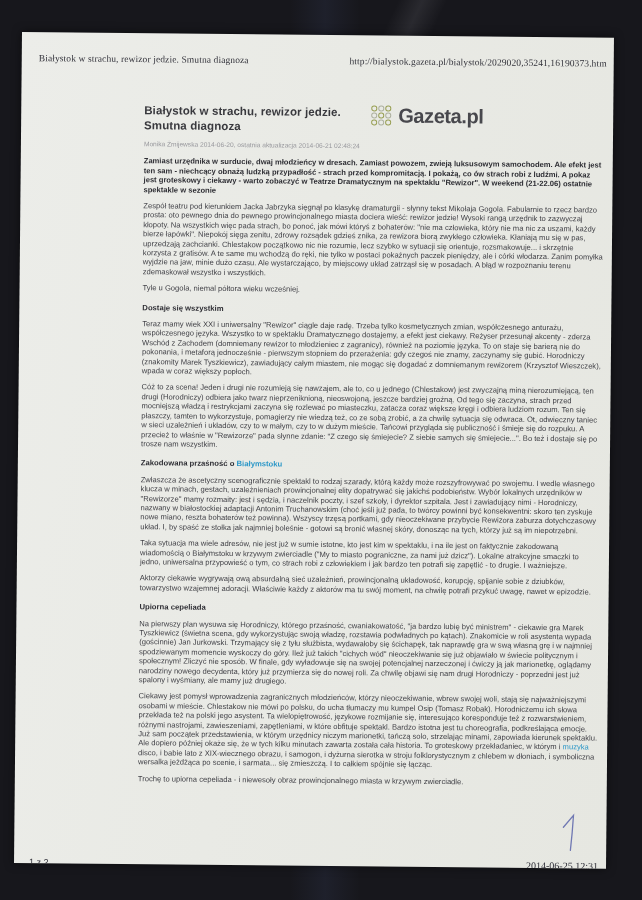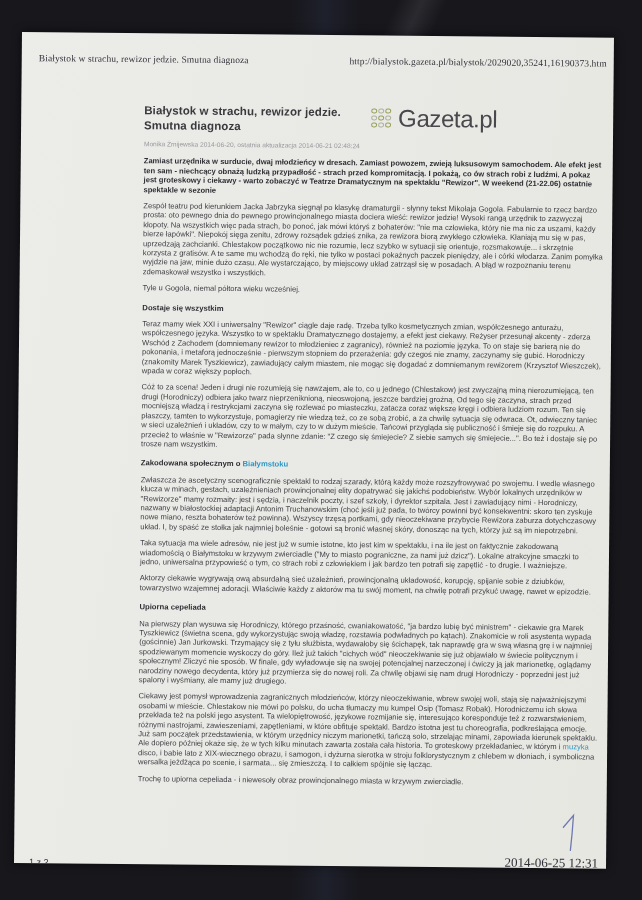--- a/index.html
+++ b/index.html
@@ -33,33 +33,33 @@
   }
   .content{position:absolute;top:66px;left:123px;width:460px;}
   .article-title{
     margin-top:4px;font-size:11.5px;font-weight:bold;color:#39393e;
     line-height:1.32;letter-spacing:0.1px;width:250px;
   }
   .logo{position:absolute;left:227px;top:3px;display:flex;align-items:center;gap:6px;}
   .logo-dots{display:grid;grid-template-columns:repeat(3,7px);grid-auto-rows:7px;}
   .logo-dots span{width:3.5px;height:3.5px;border:1.2px solid #99a055;border-radius:50%;}
   .logo-dots span.alt{border-color:#aeb1a0;}
-  .logo-text{font-size:24px;font-weight:normal;color:#48484d;letter-spacing:-0.4px;}
+  .logo-text{font-size:20px;font-weight:bold;color:#48484d;letter-spacing:-0.4px;}
   .byline{margin-top:7px;font-size:6.6px;color:#97979c;}
   .lead{margin-top:9px;font-size:7.6px;line-height:9.4px;font-weight:bold;color:#2e2e34;}
   .body-copy p{margin:7px 0 0 0;font-size:7.6px;line-height:9.4px;color:#3e3e44;}
   .body-copy .subhead{margin:10px 0 0 0;font-size:7.7px;line-height:9.4px;font-weight:bold;color:#2e2e34;}
   .inline-link{color:#2d98c8;text-decoration:none;}
   .footer-left{
     position:absolute;left:15px;bottom:-4px;
     font-family:Liberation Sans, sans-serif;font-size:9px;color:#2f2f38;
   }
   .footer-right{
     position:absolute;right:8px;bottom:-3px;
-    font-family:"Liberation Serif", serif;font-size:13px;color:#2f2f38;margin-left:44px;
+    font-family:"Liberation Serif", serif;font-size:10px;color:#2f2f38;margin-left:44px;
   }
   .handwriting{position:absolute;left:546px;top:775px;width:22px;height:44px;}
 </style>
 </head>
 <body>
 
 <div class="streak-v"></div>
 <div class="streak-scratch"></div>
 
 <div class="page">
@@ -94,21 +94,21 @@
     <div class="byline">Monika Żmijewska 2014-06-20, ostatnia aktualizacja 2014-06-21 02:48:24</div>
 
     <div class="lead">Zamiast urzędnika w surducie, dwaj młodzieńcy w dresach. Zamiast powozem, zwieją luksusowym samochodem. Ale efekt jest ten sam - niechcący obnażą ludzką przypadłość - strach przed kompromitacją. I pokażą, co ów strach robi z ludźmi. A pokaz jest groteskowy i ciekawy - warto zobaczyć w Teatrze Dramatycznym na spektaklu "Rewizor". W weekend (21-22.06) ostatnie spektakle w sezonie</div>
 
     <div class="body-copy">
       <p>Zespół teatru pod kierunkiem Jacka Jabrzyka sięgnął po klasykę dramaturgii - słynny tekst Mikołaja Gogola. Fabularnie to rzecz bardzo prosta: oto pewnego dnia do pewnego prowincjonalnego miasta dociera wieść: rewizor jedzie! Wysoki rangą urzędnik to zazwyczaj kłopoty. Na wszystkich więc pada strach, bo ponoć, jak mówi któryś z bohaterów: "nie ma człowieka, który nie ma nic za uszami, każdy bierze łapówki". Niepokój sięga zenitu, zdrowy rozsądek gdzieś znika, za rewizora biorą zwykłego człowieka. Kłaniają mu się w pas, uprzedzają zachcianki. Chlestakow początkowo nic nie rozumie, lecz szybko w sytuacji się orientuje, rozsmakowuje... i skrzętnie korzysta z gratisów. A te same mu wchodzą do ręki, nie tylko w postaci pokaźnych paczek pieniędzy, ale i córki włodarza. Zanim pomyłka wyjdzie na jaw, minie dużo czasu. Ale wystarczająco, by miejscowy układ zatrząsł się w posadach. A błąd w rozpoznaniu terenu zdemaskował wszystko i wszystkich.</p>
       <p>Tyle u Gogola, niemal półtora wieku wcześniej.</p>
       <p class="subhead">Dostaje się wszystkim</p>
       <p>Teraz mamy wiek XXI i uniwersalny "Rewizor" ciągle daje radę. Trzeba tylko kosmetycznych zmian, współczesnego anturażu, współczesnego języka. Wszystko to w spektaklu Dramatycznego dostajemy, a efekt jest ciekawy. Reżyser przesunął akcenty - zderza Wschód z Zachodem (domniemany rewizor to młodzieniec z zagranicy), również na poziomie języka. To on staje się barierą nie do pokonania, i metaforą jednocześnie - pierwszym stopniem do przerażenia: gdy czegoś nie znamy, zaczynamy się gubić. Horodniczy (znakomity Marek Tyszkiewicz), zawiadujący całym miastem, nie mogąc się dogadać z domniemanym rewizorem (Krzysztof Wieszczek), wpada w coraz większy popłoch.</p>
       <p>Cóż to za scena! Jeden i drugi nie rozumieją się nawzajem, ale to, co u jednego (Chlestakow) jest zwyczajną miną nierozumiejącą, ten drugi (Horodniczy) odbiera jako twarz nieprzeniknioną, nieoswojoną, jeszcze bardziej groźną. Od tego się zaczyna, strach przed mocniejszą władzą i restrykcjami zaczyna się rozlewać po miasteczku, zatacza coraz większe kręgi i odbiera ludziom rozum. Ten się płaszczy, tamten to wykorzystuje, pomagierzy nie wiedzą też, co ze sobą zrobić, a za chwilę sytuacja się odwraca. Ot, odwieczny taniec w sieci uzależnień i układów, czy to w małym, czy to w dużym mieście. Tańcowi przygląda się publiczność i śmieje się do rozpuku. A przecież to właśnie w "Rewizorze" pada słynne zdanie: "Z czego się śmiejecie? Z siebie samych się śmiejecie...". Bo też i dostaje się po trosze nam wszystkim.</p>
-      <p class="subhead"><span>Zakodowana społecznym o </span><span class="inline-link">Białymstoku</span></p>
+      <p class="subhead"><span>Zakodowana przaśność o </span><span class="inline-link">Białymstoku</span></p>
       <p>Zwłaszcza że ascetyczny scenograficznie spektakl to rodzaj szarady, którą każdy może rozszyfrowywać po swojemu. I wedle własnego klucza w minach, gestach, uzależnieniach prowincjonalnej elity dopatrywać się jakichś podobieństw. Wybór lokalnych urzędników w "Rewizorze" mamy rozmaity: jest i sędzia, i naczelnik poczty, i szef szkoły, i dyrektor szpitala. Jest i zawiadujący nimi - Horodniczy, nazwany w białostockiej adaptacji Antonim Truchanowskim (choć jeśli już pada, to twórcy powinni być konsekwentni: skoro ten zyskuje nowe miano, reszta bohaterów też powinna). Wszyscy trzęsą portkami, gdy nieoczekiwane przybycie Rewizora zaburza dotychczasowy układ. I, by spaść ze stołka jak najmniej boleśnie - gotowi są bronić własnej skóry, donosząc na tych, którzy już są im niepotrzebni.</p>
       <p>Taka sytuacja ma wiele adresów, nie jest już w sumie istotne, kto jest kim w spektaklu, i na ile jest on faktycznie zakodowaną wiadomością o Białymstoku w krzywym zwierciadle ("My to miasto pograniczne, za nami już dzicz"). Lokalne atrakcyjne smaczki to jedno, uniwersalna przypowieść o tym, co strach robi z człowiekiem i jak bardzo ten potrafi się zapętlić - to drugie. I ważniejsze.</p>
       <p>Aktorzy ciekawie wygrywają ową absurdalną sieć uzależnień, prowincjonalną układowość, korupcję, spijanie sobie z dziubków, towarzystwo wzajemnej adoracji. Właściwie każdy z aktorów ma tu swój moment, na chwilę potrafi przykuć uwagę, nawet w epizodzie.</p>
       <p class="subhead">Upiorna cepeliada</p>
       <p>Na pierwszy plan wysuwa się Horodniczy, którego przaśność, cwaniakowatość, "ja bardzo lubię być ministrem" - ciekawie gra Marek Tyszkiewicz (świetna scena, gdy wykorzystując swoją władzę, rozstawia podwładnych po kątach). Znakomicie w roli asystenta wypada (gościnnie) Jan Jurkowski. Trzymający się z tyłu służbista, wydawałoby się ścichapęk, tak naprawdę gra w swą własną grę i w najmniej spodziewanym momencie wyskoczy do góry. Ileż już takich "cichych wód" nieoczekiwanie się już objawiało w świecie politycznym i społecznym! Zliczyć nie sposób. W finale, gdy wyładowuje się na swojej potencjalnej narzeczonej i ćwiczy ją jak marionetkę, oglądamy narodziny nowego decydenta, który już przymierza się do nowej roli. Za chwilę objawi się nam drugi Horodniczy - poprzedni jest już spalony i wyśmiany, ale mamy już drugiego.</p>
       <p><span>Ciekawy jest pomysł wprowadzenia zagranicznych młodzieńców, którzy nieoczekiwanie, wbrew swojej woli, stają się najważniejszymi osobami w mieście. Chlestakow nie mówi po polsku, do ucha tłumaczy mu kumpel Osip (Tomasz Robak). Horodniczemu ich słowa przekłada też na polski jego asystent. Ta wielopiętrowość, językowe rozmijanie się, interesująco koresponduje też z rozwarstwieniem, różnymi nastrojami, zawieszeniami, zapętleniami, w które obfituje spektakl. Bardzo istotna jest tu choreografia, podkreślająca emocje. Już sam początek przedstawienia, w którym urzędnicy niczym marionetki, tańczą solo, strzelając minami, zapowiada kierunek spektaklu. Ale dopiero później okaże się, że w tych kilku minutach zawarta została cała historia. To groteskowy przekładaniec, w którym i </span><span class="inline-link">muzyka</span><span> disco, i babie lato z XIX-wiecznego obrazu, i samogon, i dyżurna sierotka w stroju folklorystycznym z chlebem w dłoniach, i symboliczna wersalka jeżdżąca po scenie, i sarmata... się zmieszczą. I to całkiem spójnie się łącząc.</span></p>
       <p>Trochę to upiorna cepeliada - i niewesoły obraz prowincjonalnego miasta w krzywym zwierciadle.</p>
     </div>
   </div>
 

